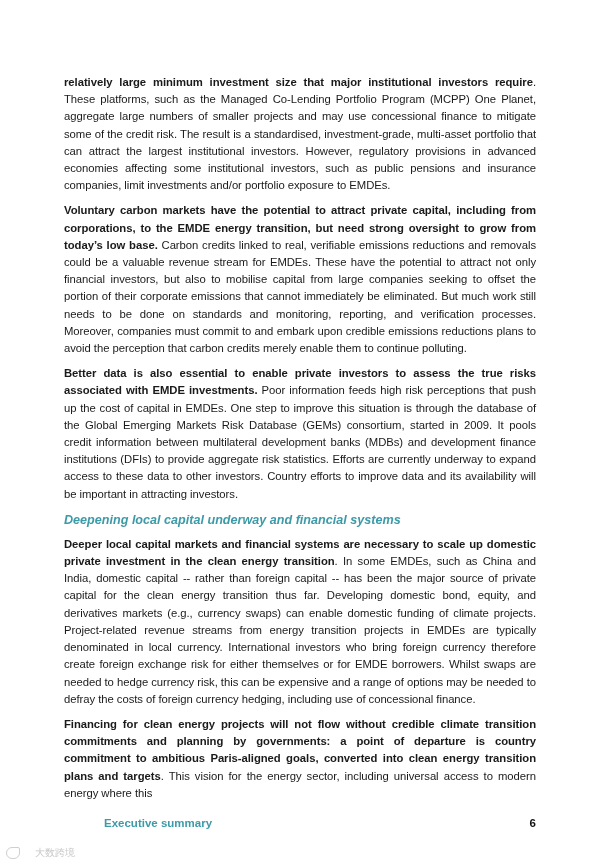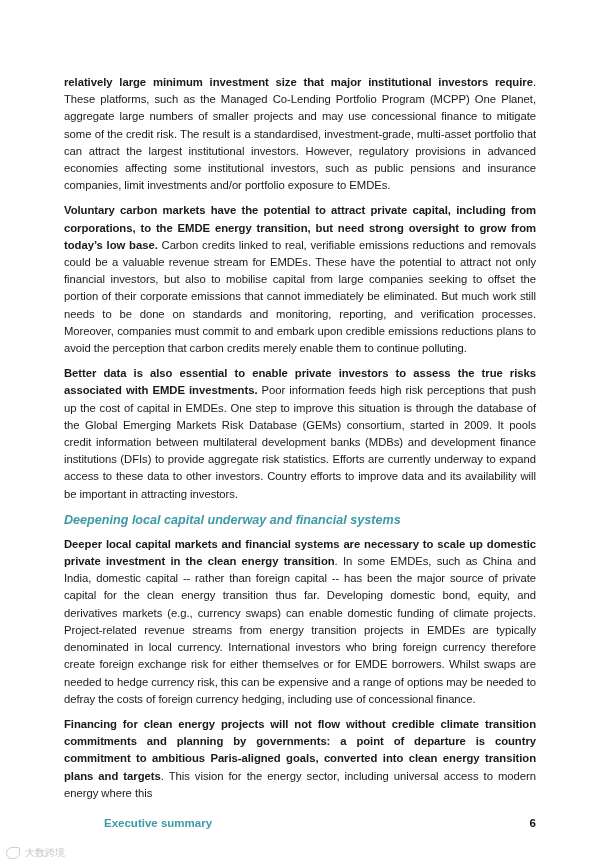--- a/index.html
+++ b/index.html
@@ -61,21 +61,21 @@
       color: #111;
     }
     .watermark {
       position: absolute;
       left: 6px;
       top: 846px;
       font-size: 10px;
       color: #c8c8c8;
       display: flex;
       align-items: center;
-      gap: 5px;
+      gap: 15px;
     }
     .wm-icon {
       display: inline-block;
       width: 14px;
       height: 12px;
       border: 1.5px solid #cfcfcf;
       border-radius: 6px 2px 6px 6px;
       box-sizing: border-box;
     }
   </style>

